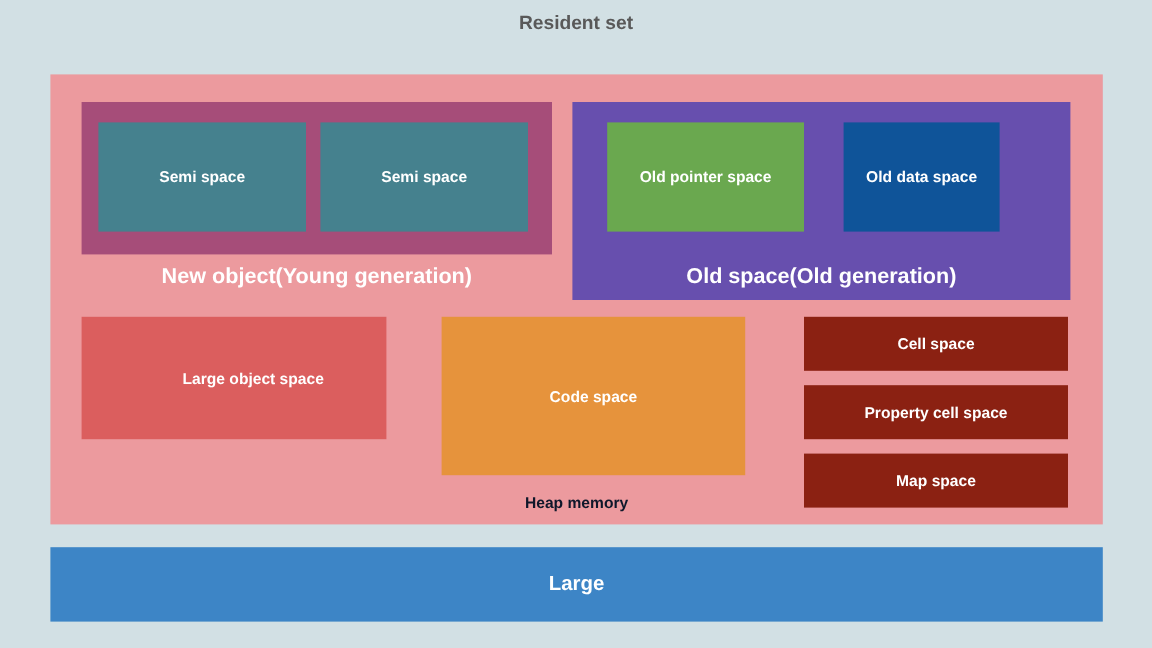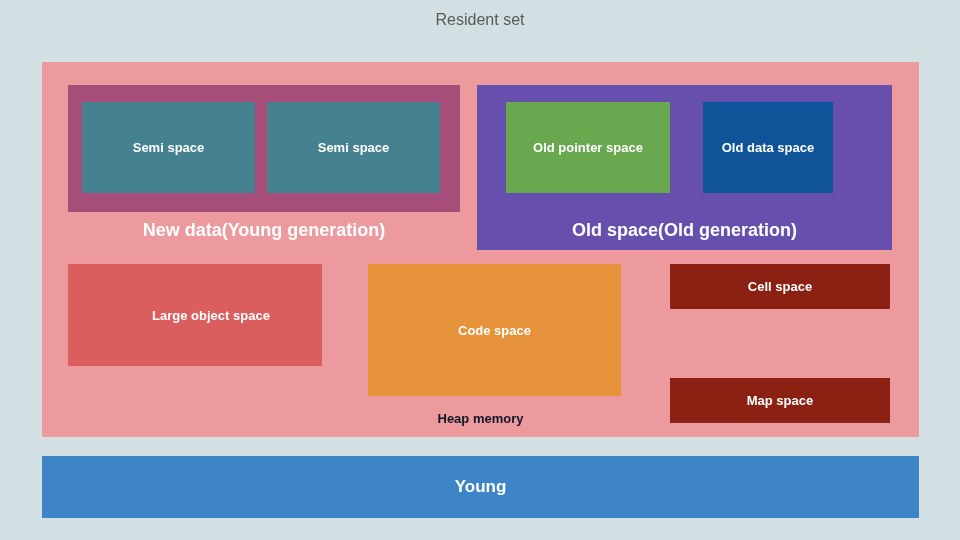--- a/index.html
+++ b/index.html
@@ -27,21 +27,21 @@
     font-weight: bold;
   }
   .title {
     position: absolute;
     left: 0;
     top: 11px;
     width: 100%;
     text-align: center;
     color: #595959;
     font-size: 16px;
-    font-weight: normal;
+    font-weight: bold;
   }
   
   .heap {
     left: 42px; top: 62px;
     width: 877px; height: 375px;
     background: #ec9a9e;
   }
   .heap-label {
     position: absolute;
     left: 0; top: 345px;
@@ -97,34 +97,35 @@
 
 <div class="canvas">
 
   <div class="title">Resident set</div>
 
   <div class="box heap">
 
     <div class="box new-space">
       <div class="box center-label semi-1">Semi space</div>
       <div class="box center-label semi-2">Semi space</div>
-      <div class="gen-label">New data(Young generation)</div>
+      <div class="gen-label">New object(Young generation)</div>
     </div>
 
     <div class="box old-space">
       <div class="box center-label old-pointer">Old pointer space</div>
       <div class="box center-label old-data">Old data space</div>
       <div class="gen-label">Old space(Old generation)</div>
     </div>
 
     <div class="box center-label large-object">Large object space</div>
 
     <div class="box center-label code-space">Code space</div>
 
     <div class="box center-label side-1">Cell space</div>
+    <div class="box center-label side-2">Property cell space</div>
     <div class="box center-label side-3">Map space</div>
 
     <div class="heap-label">Heap memory</div>
   </div>
 
-  <div class="box center-label stack">Young</div>
+  <div class="box center-label stack">Large</div>
 
 </div>
 
 </body></html>

